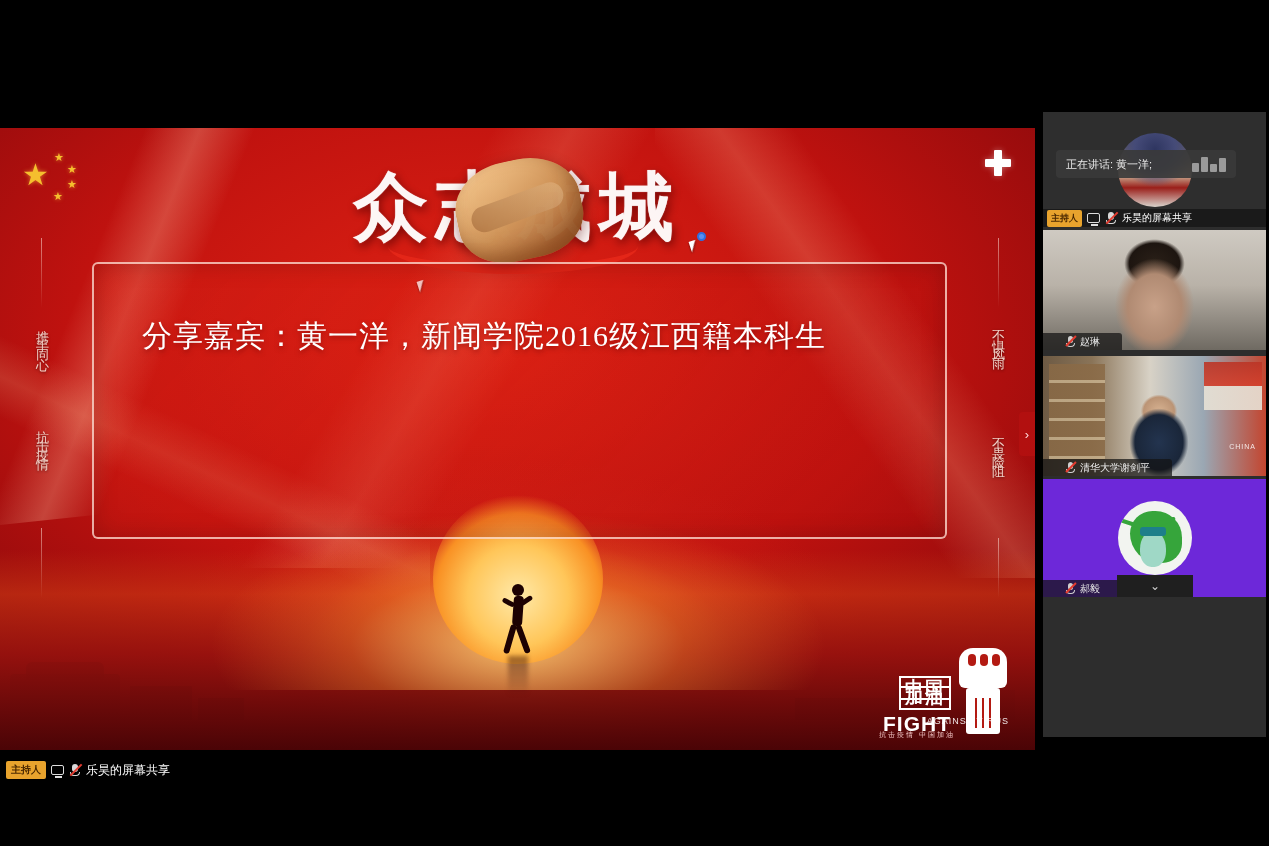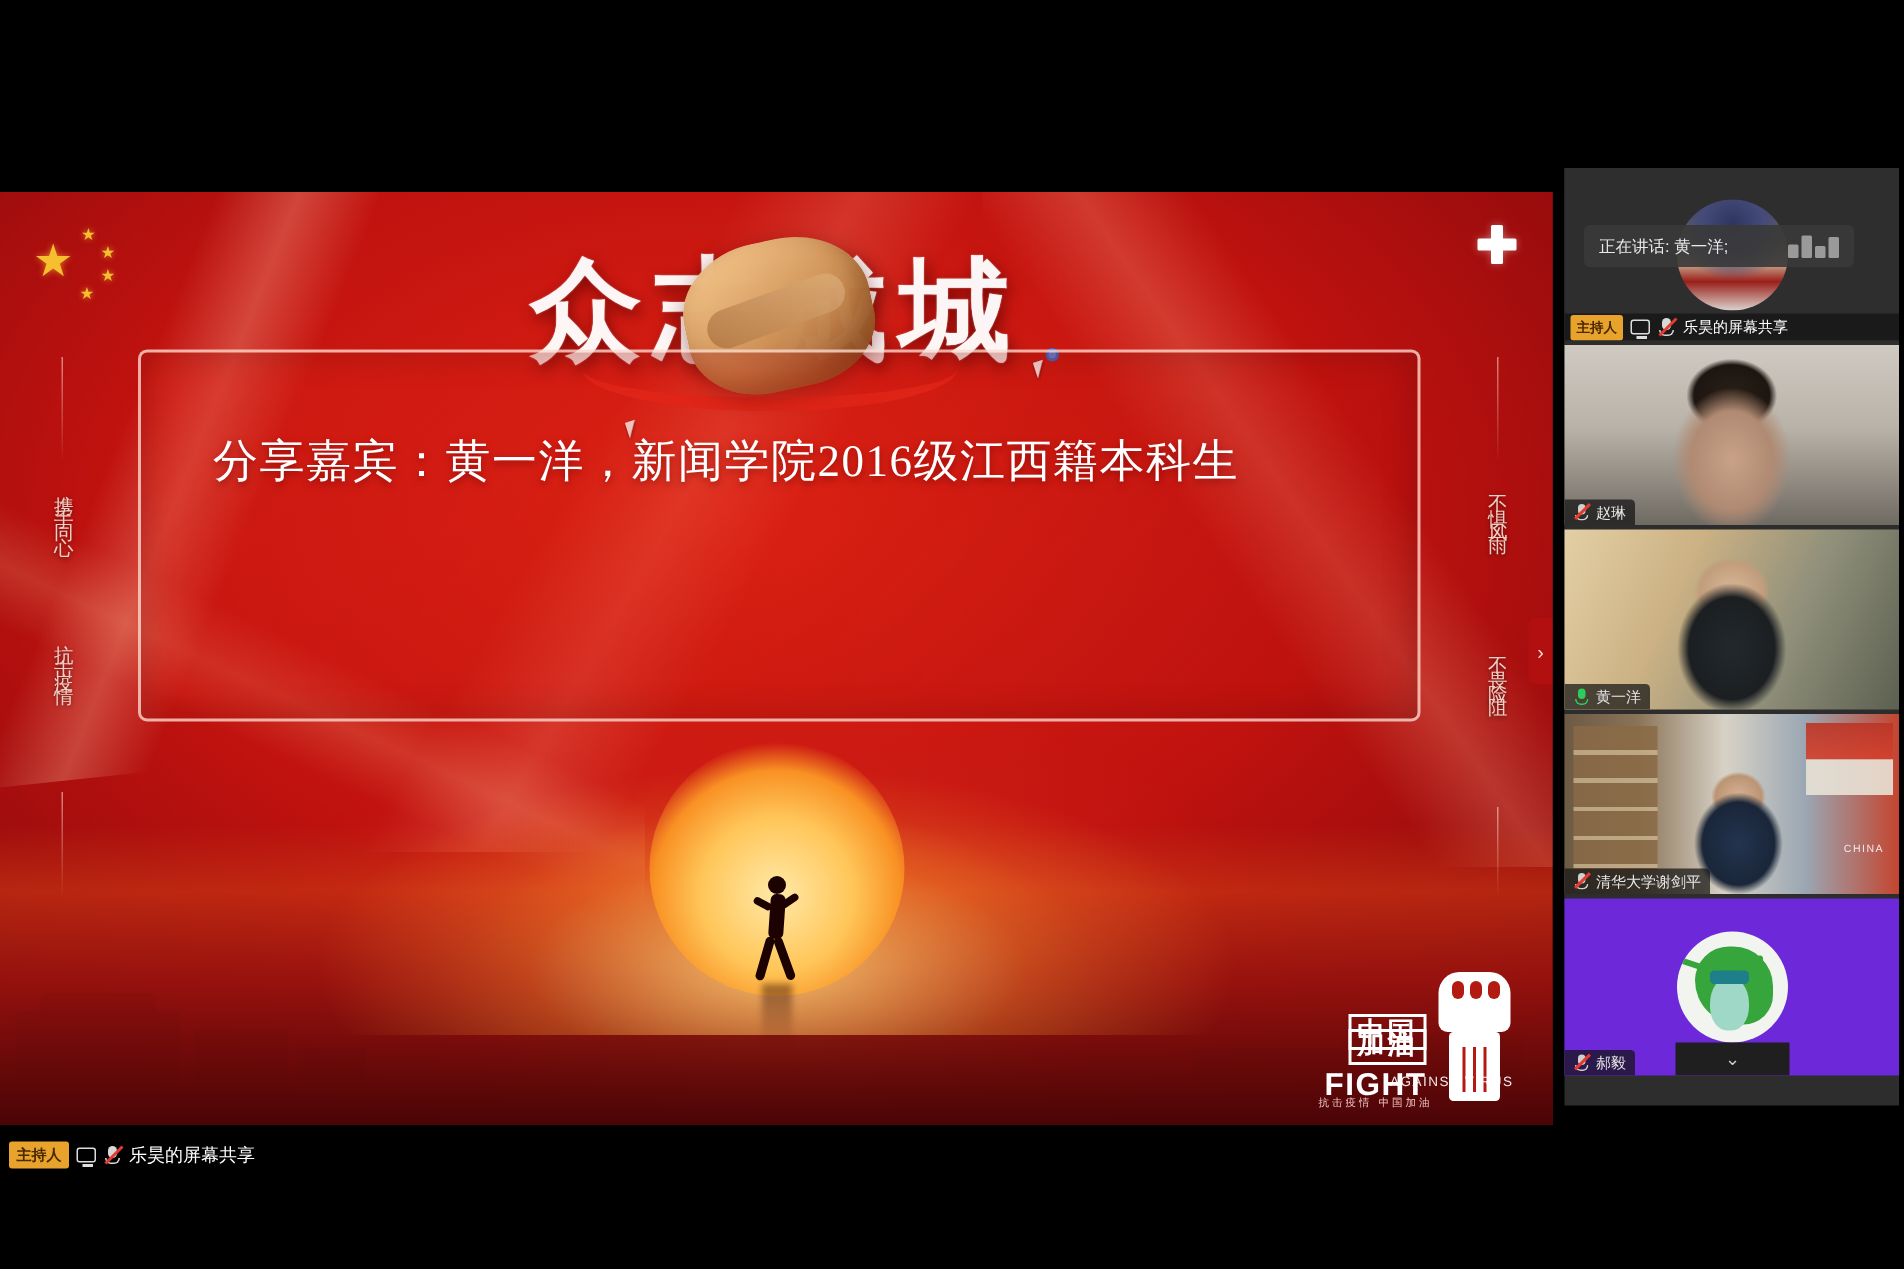--- a/index.html
+++ b/index.html
@@ -88,21 +88,21 @@
     background:
       linear-gradient(150deg, rgba(255,220,170,.0) 0%, rgba(236,186,126,.95) 18%, rgba(206,146,86,.95) 54%, rgba(150,84,40,.7) 88%),
       radial-gradient(ellipse at 35% 28%, rgba(255,233,198,.95), rgba(198,136,76,.85) 70%);
     box-shadow:inset -6px -10px 18px rgba(120,60,20,.55), 0 4px 14px rgba(80,0,0,.45); }
   #hands:after { content:""; position:absolute; left:14px; top:34px; width:96px; height:26px;
     background:linear-gradient(90deg, rgba(120,60,20,.35), rgba(255,230,190,.25)); border-radius:14px; transform:rotate(-8deg); }
   #swoosh { position:absolute; left:50%; top:64px; margin-left:-130px; width:250px; height:56px;
     border-bottom:9px solid rgba(230,40,26,.9); border-radius:0 0 60% 60%; filter:blur(.4px); }
 
   
-  #card { position:absolute; left:92px; top:105px; width:855px; height:248px;
+  #card { position:absolute; left:92px; top:134px; width:855px; height:277px;
     border:2px solid rgba(255,235,225,.72); border-radius:6px;
     background:linear-gradient(135deg, rgba(224,36,22,.30), rgba(170,14,14,.20));
     box-shadow:0 0 24px rgba(0,0,0,.18) inset; }
   #card-line1 { position:absolute; left:48px; top:52px; width:780px;
     font-family:"Liberation Serif","DejaVu Serif",serif; font-size:30px; color:#fff;
     letter-spacing:1px; text-shadow:0 2px 5px rgba(100,0,0,.55); white-space:nowrap; }
   #card-body { position:absolute; left:18px; top:122px; width:820px;
     font-family:"Liberation Serif","DejaVu Serif",serif; font-size:30px; color:#fff;
     line-height:44px; letter-spacing:1px; text-shadow:0 2px 5px rgba(100,0,0,.55); }
 
@@ -197,21 +197,21 @@
       radial-gradient(ellipse 40px 46px at 52% 72%, #23344f 0%, #1a2639 60%, rgba(0,0,0,0) 74%),
       radial-gradient(ellipse 24px 22px at 52% 46%, #d7b291 0%, #bb9475 64%, rgba(0,0,0,0) 76%),
       linear-gradient(90deg, #6d5a44 0%, #8a7458 22%, #d8d2c6 48%, #9aa7b3 72%, #c3452f 100%); }
   .shelf { position:absolute; left:6px; top:8px; width:56px; height:96px;
     background:repeating-linear-gradient(to bottom, #8a6a46 0 16px, #c7b08c 16px 19px); opacity:.85; }
   .posterR { position:absolute; right:4px; top:6px; width:58px; height:48px;
     background:linear-gradient(to bottom, #bb3526 0%, #d4402c 50%, #e8e2d6 51%, #e8e2d6 100%); opacity:.9; }
   .chinaword { position:absolute; right:10px; bottom:26px; color:#fff; font-size:7px; letter-spacing:1px; opacity:.85; }
 
   .namebar { position:absolute; left:0; bottom:0; height:17px; display:flex; align-items:center; gap:4px;
-    padding:0 6px; background:rgba(20,20,20,.72); border-radius:0 3px 0 0; }
+    padding:0 22px; background:rgba(20,20,20,.72); border-radius:0 3px 0 0; }
   .namebar .nm { color:#e8e8e8; font-size:10px; }
   .ic-micon { position:relative; display:inline-block; width:11px; height:13px; }
   .ic-micon .m { position:absolute; left:3px; top:1px; width:5px; height:7px; border-radius:3px; background:#2ecc5a; }
   .ic-micon .base { position:absolute; left:1px; top:8px; width:9px; height:4px; border:1.5px solid #2ecc5a;
     border-top:none; border-radius:0 0 5px 5px; }
   .ic-micmute2 { position:relative; display:inline-block; width:11px; height:13px; }
   .ic-micmute2 .m { position:absolute; left:3px; top:1px; width:5px; height:7px; border-radius:3px; background:#cfcfcf; }
   .ic-micmute2 .base { position:absolute; left:1px; top:8px; width:9px; height:4px; border:1.5px solid #cfcfcf;
     border-top:none; border-radius:0 0 5px 5px; }
   .ic-micmute2 .slash { position:absolute; left:-1px; top:5px; width:14px; height:2px; background:#e33b2f; transform:rotate(-45deg); }
@@ -360,29 +360,20 @@
         <span class="ic-micmute2">
           <span class="m"></span>
             <span class="base"></span>
             <span class="slash"></span>
         </span>
         <span class="nm">赵琳</span>
       </div>
     </div>
     <div class="tile-sep"></div>
 
-    <div class="tile t2 vid2">
-      <div class="namebar">
-        <span class="ic-micon">
-          <span class="m"></span>
-            <span class="base"></span>
-        </span>
-        <span class="nm">黄一洋</span>
-      </div>
-    </div>
     <div class="tile-sep"></div>
 
     <div class="tile t3 vid3">
       <div class="shelf"></div>
       <div class="posterR"></div>
       <div class="chinaword">CHINA</div>
       <div class="namebar">
         <span class="ic-micmute2">
           <span class="m"></span>
             <span class="base"></span>

